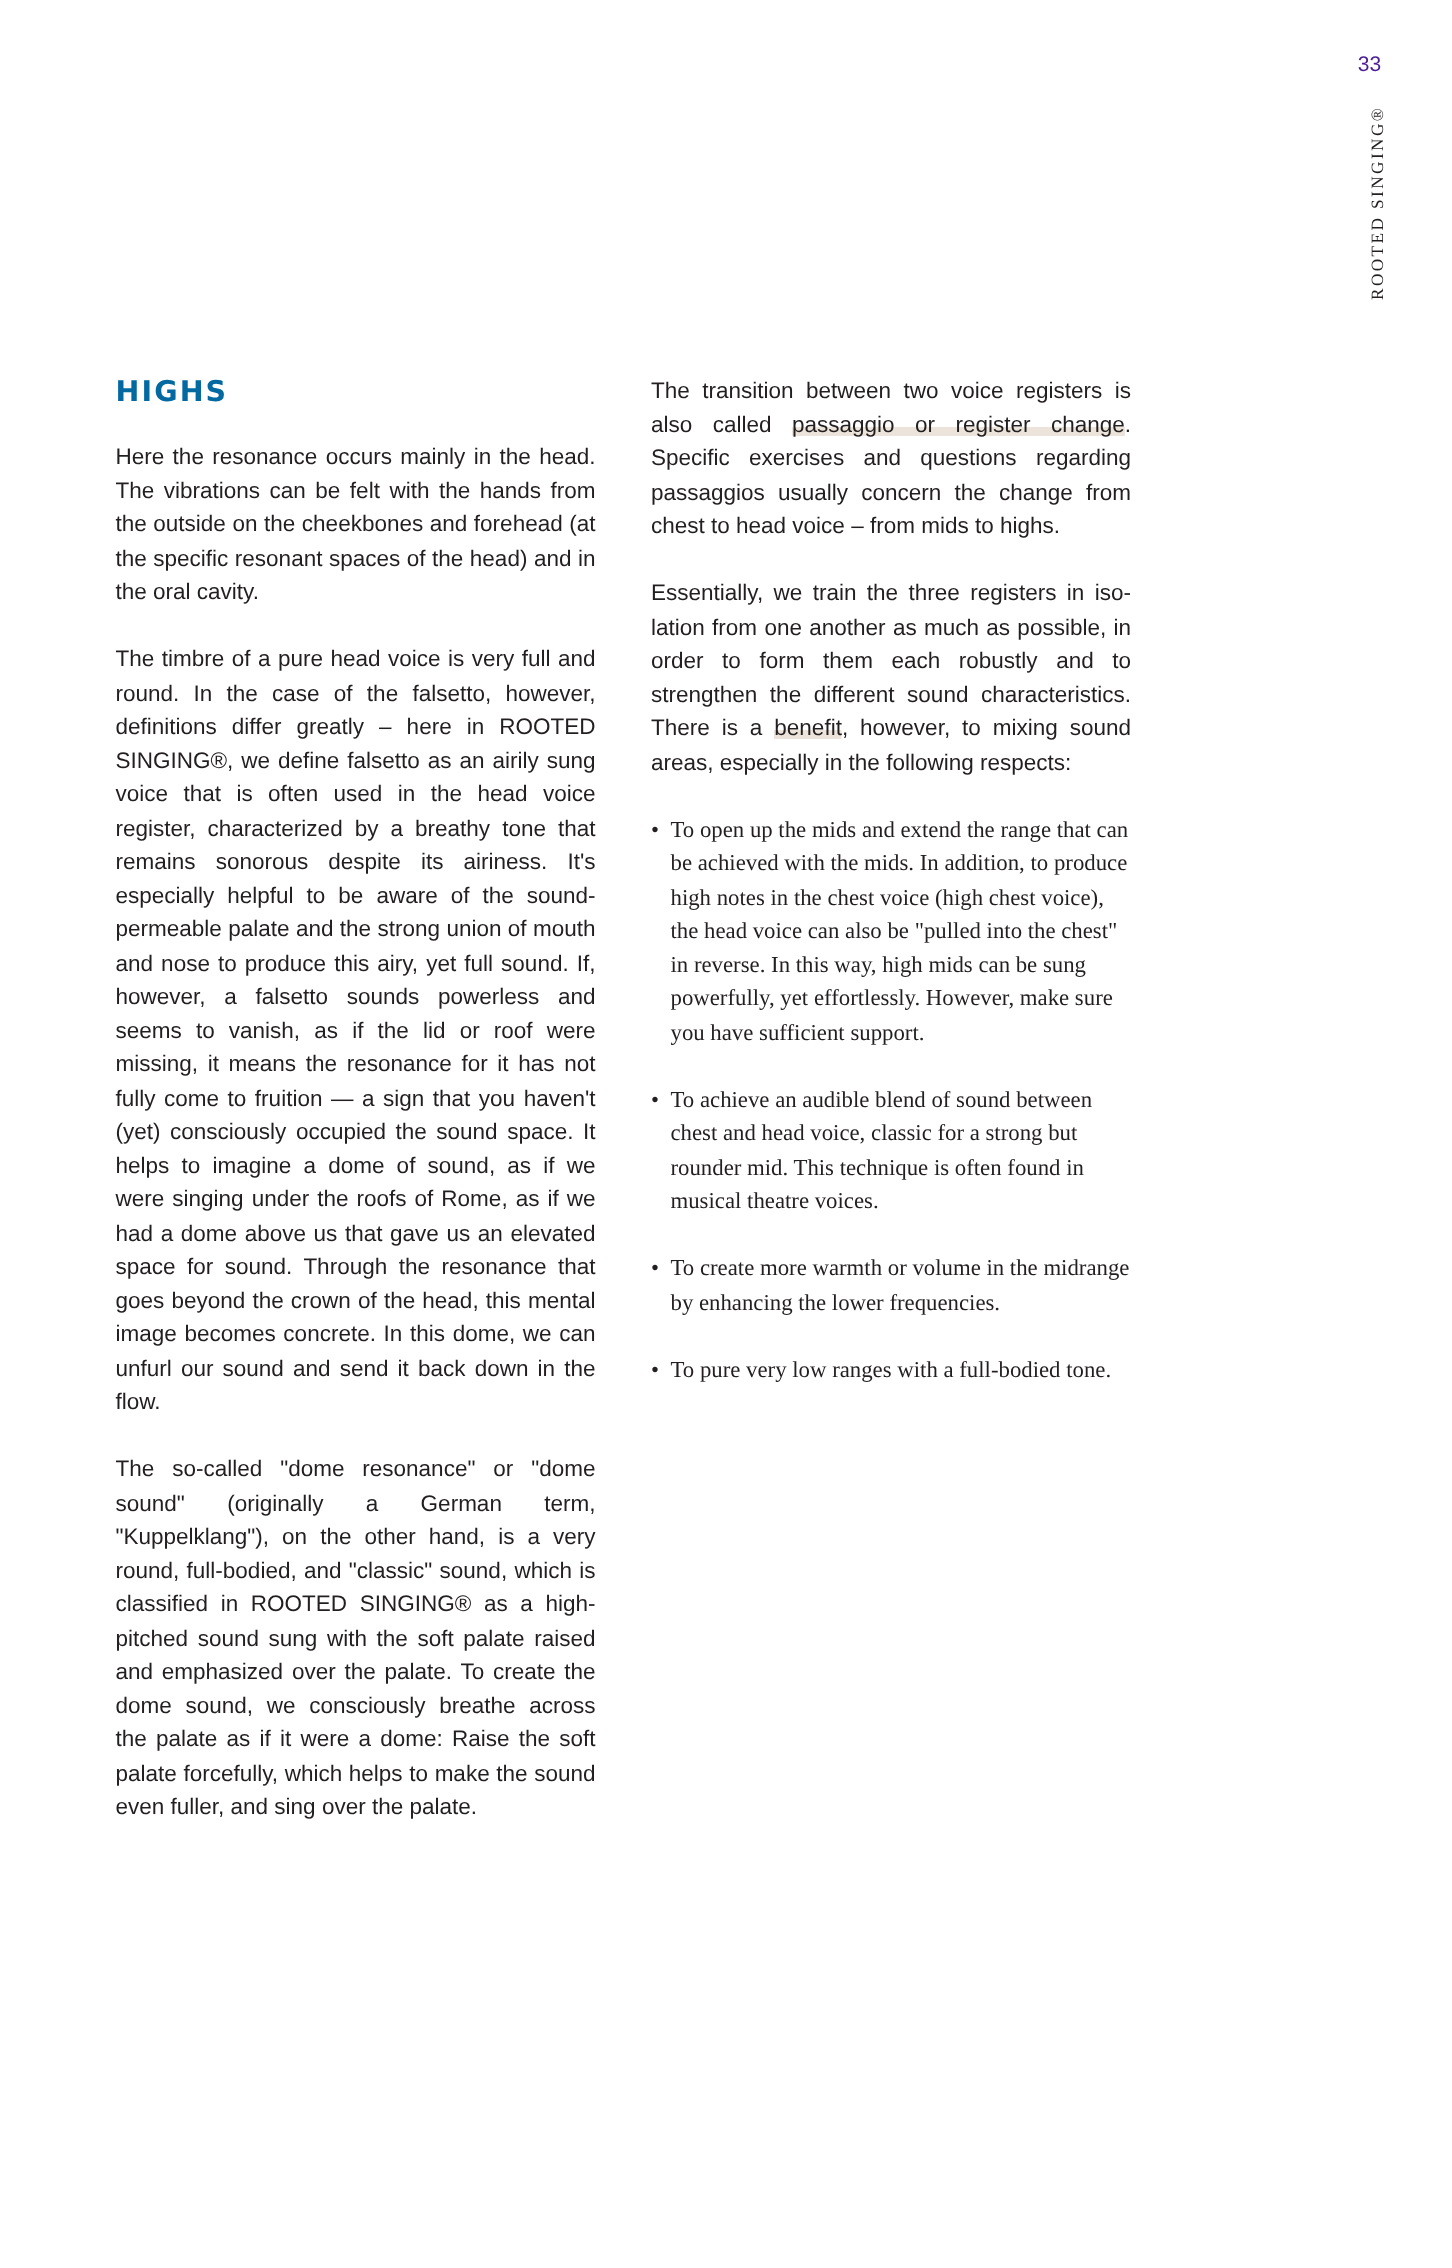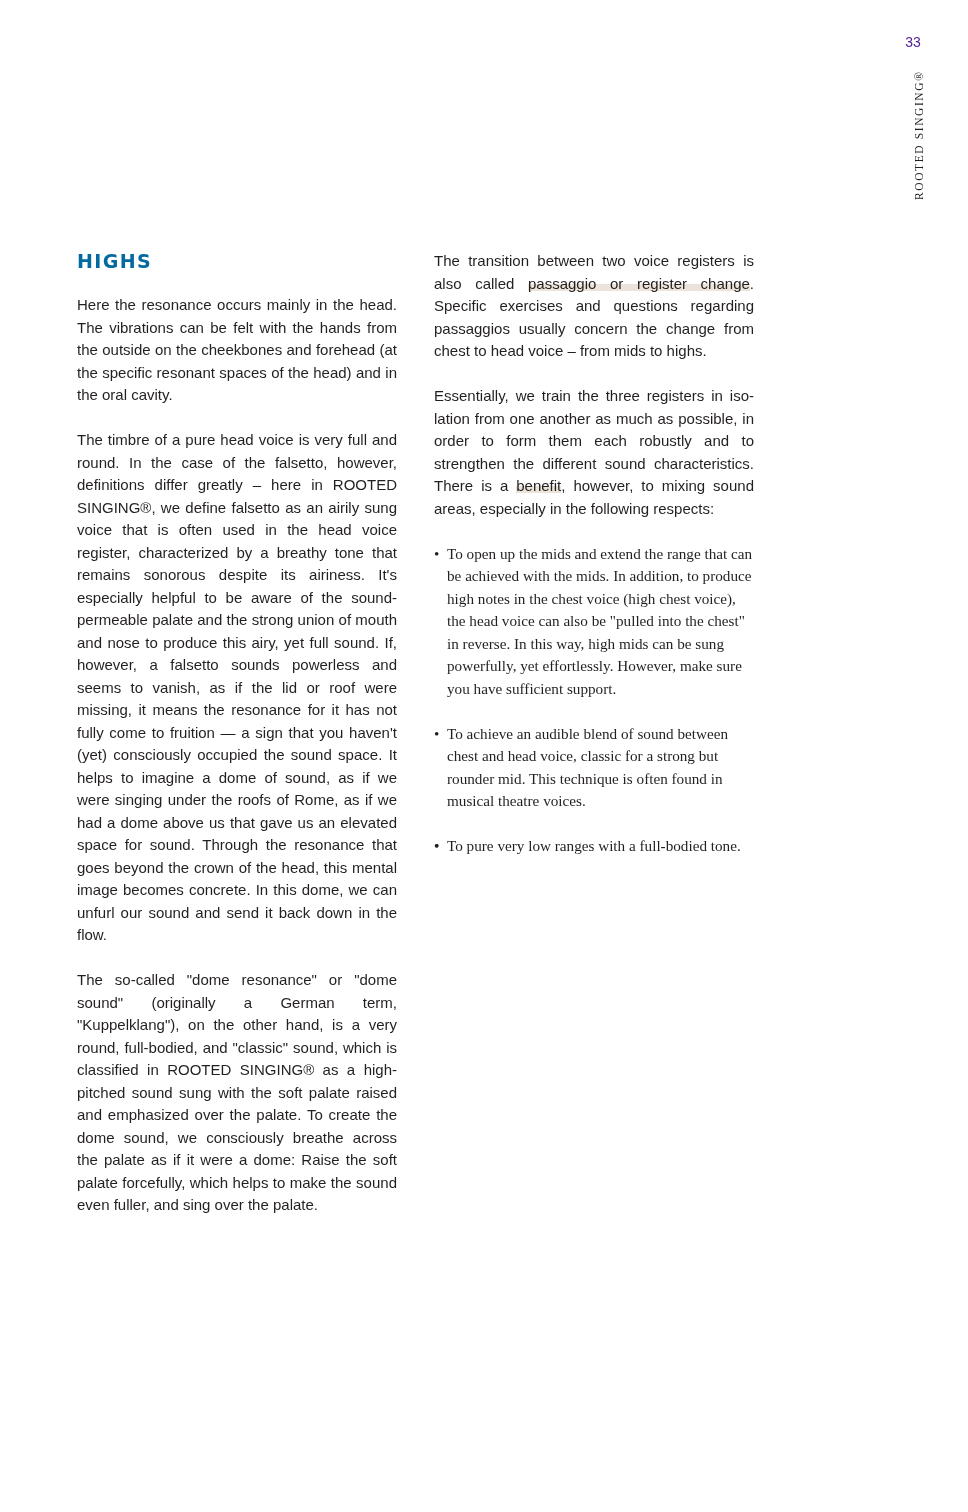--- a/index.html
+++ b/index.html
@@ -99,17 +99,17 @@
     <p class="body-text">The timbre of a pure head voice is very full and round. In the case of the falsetto, however, definitions differ greatly – here in ROOTED SINGING®, we define falsetto as an airily sung voice that is often used in the head voice register, characterized by a breathy tone that remains so­norous despite its airiness. It's especially helpful to be aware of the sound-permeable palate and the strong union of mouth and nose to produce this airy, yet full sound. If, however, a falsetto sounds powerless and seems to vanish, as if the lid or roof were missing, it means the resonance for it has not fully come to fruition — a sign that you haven't (yet) consciously occupied the sound space. It helps to imagine a dome of sound, as if we were singing under the roofs of Rome, as if we had a dome above us that gave us an ele­vated space for sound. Through the resonance that goes beyond the crown of the head, this mental image becomes concrete. In this dome, we can unfurl our sound and send it back down in the flow.</p>
     <p class="body-text">The so-called "dome resonance" or "dome sound" (originally a German term, "Kuppelklang"), on the other hand, is a very round, full-bodied, and "classic" sound, which is classified in ROOTED SINGING® as a high-pitched sound sung with the soft palate raised and emphasized over the palate. To create the dome sound, we conscious­ly breathe across the palate as if it were a dome: Raise the soft palate forcefully, which helps to make the sound even fuller, and sing over the palate.</p>
   </section>
 
   <section class="column col-right">
     <p class="body-text"><span>The transition between two voice registers is also called </span><span class="hl">passaggio or register change</span><span>. Specif­ic exercises and questions regarding passaggios usually concern the change from chest to head voice – from mids to highs.</span></p>
     <p class="body-text"><span>Essentially, we train the three registers in iso­lation from one another as much as possible, in order to form them each robustly and to strengthen the different sound characteristics. There is a </span><span class="hl">benefit</span><span>, however, to mixing sound areas, especially in the following respects:</span></p>
     <ul class="bullets">
       <li><span class="bullet">•</span><span>To open up the mids and extend the range that can be achieved with the mids. In addi­tion, to produce high notes in the chest voice (high chest voice), the head voice can also be "pulled into the chest" in reverse. In this way, high mids can be sung powerfully, yet effort­lessly. However, make sure you have sufficient support.</span></li>
       <li><span class="bullet">•</span><span>To achieve an audible blend of sound between chest and head voice, classic for a strong but rounder mid. This technique is often found in musical theatre voices.</span></li>
-      <li><span class="bullet">•</span></li>
+      <li><span class="bullet">•</span><span>To create more warmth or volume in the mid­range by enhancing the lower frequencies.</span></li>
       <li><span class="bullet">•</span><span>To pure very low ranges with a full-bodied tone.</span></li>
     </ul>
   </section>
 </div>
 
 </body></html>

